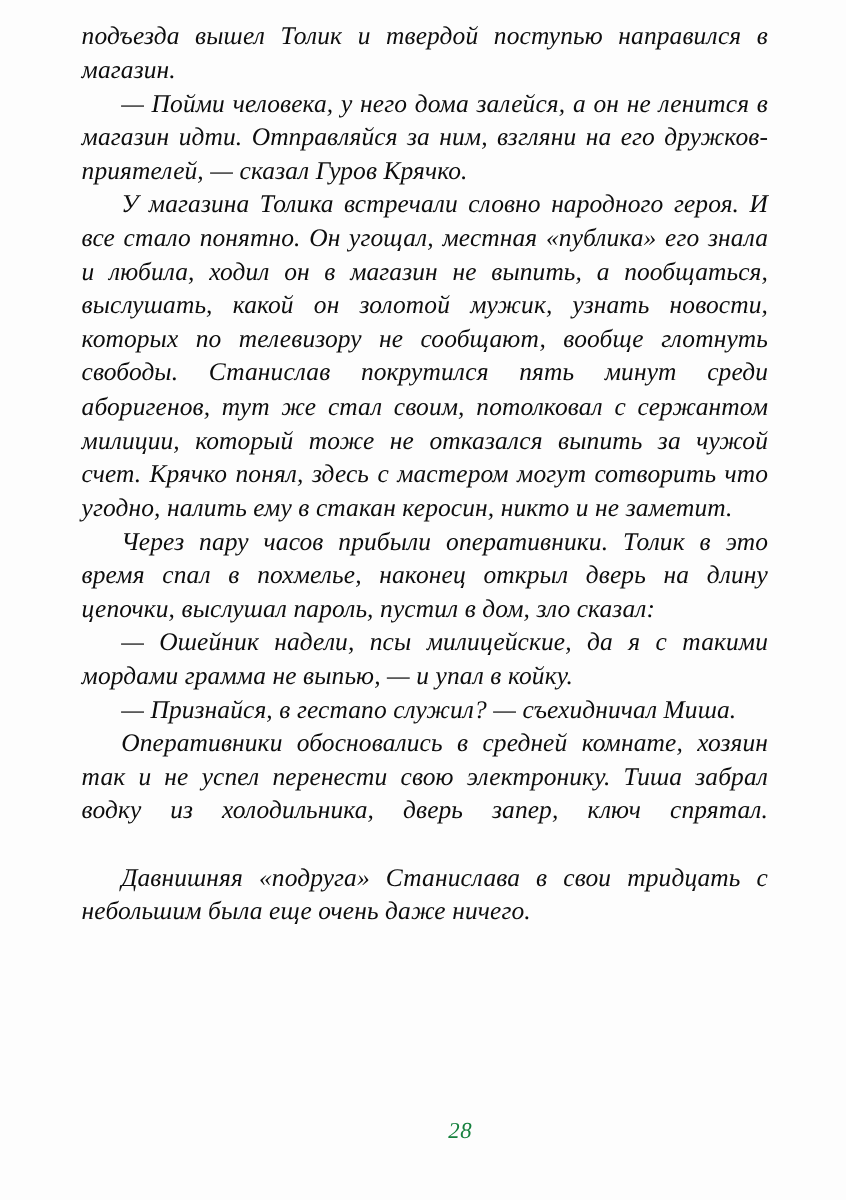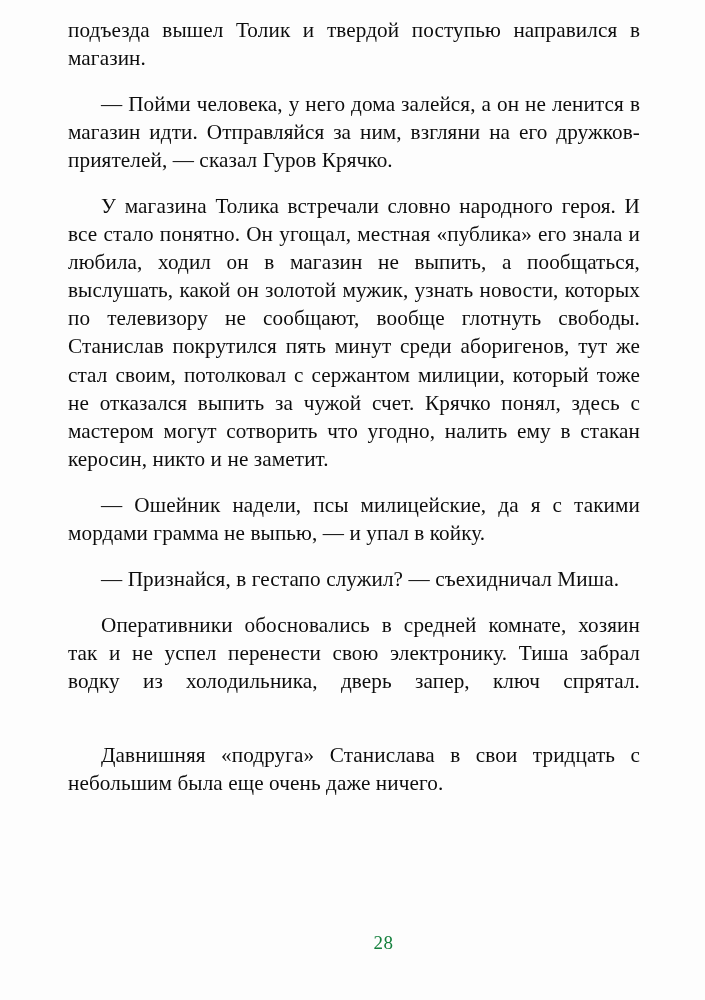--- a/index.html
+++ b/index.html
@@ -13,20 +13,21 @@
     font-family: "Liberation Serif", "DejaVu Serif", serif;
     color: #111111;
     overflow: hidden;
   }
 
   #page {
     position: relative;
     width: 705px;
     height: 1000px;
     background: #fdfdfd;
+    font-style: italic;
   }
 
   #text-column {
     position: absolute;
     left: 68px;
     top: 16px;
     width: 572px;
   }
 
   .para {
@@ -40,21 +41,20 @@
     -webkit-font-smoothing: none;
   }
 
   
   .para.cont {
     text-indent: 0;
   }
 
   .para.indent {
     text-indent: 33px;
-    margin-top: 18px;
   }
 
   
   .para.stretch-last {
     text-align-last: justify;
   }
 
   .gap {
     height: 28px;
   }
@@ -80,20 +80,21 @@
 <div id="page">
 
   <div id="text-column">
 
     <p class="para cont">подъезда вышел Толик и твердой поступью направился в магазин.</p>
 
     <p class="para indent">— Пойми человека, у него дома залейся, а он не ленится в магазин идти. Отправляйся за ним, взгляни на его дружков-приятелей, — сказал Гуров Крячко.</p>
 
     <p class="para indent">У магазина Толика встречали словно народного героя. И все стало понятно. Он угощал, местная «публика» его знала и любила, ходил он в магазин не выпить, а пообщаться, выслушать, какой он золотой мужик, узнать новости, которых по телевизору не сообщают, вообще глотнуть свободы. Станислав покрутился пять минут среди аборигенов, тут же стал своим, потолковал с сержантом милиции, который тоже не отказался выпить за чужой счет. Крячко понял, здесь с мастером могут сотворить что угодно, налить ему в стакан керосин, никто и не заметит.</p>
 
+    <p class="para indent">Через пару часов прибыли оперативники. Толик в это время спал в похмелье, наконец открыл дверь на длину цепочки, выслушал пароль, пустил в дом, зло сказал:</p>
 
     <p class="para indent">— Ошейник надели, псы милицейские, да я с такими мордами грамма не выпью, — и упал в койку.</p>
 
     <p class="para indent">— Признайся, в гестапо служил? — съехидничал Миша.</p>
 
     <p class="para indent stretch-last">Оперативники обосновались в средней комнате, хозяин так и не успел перенести свою электронику. Тиша забрал водку из холодильника, дверь запер, ключ спрятал.</p>
 
 
     <div class="gap"></div>
 

